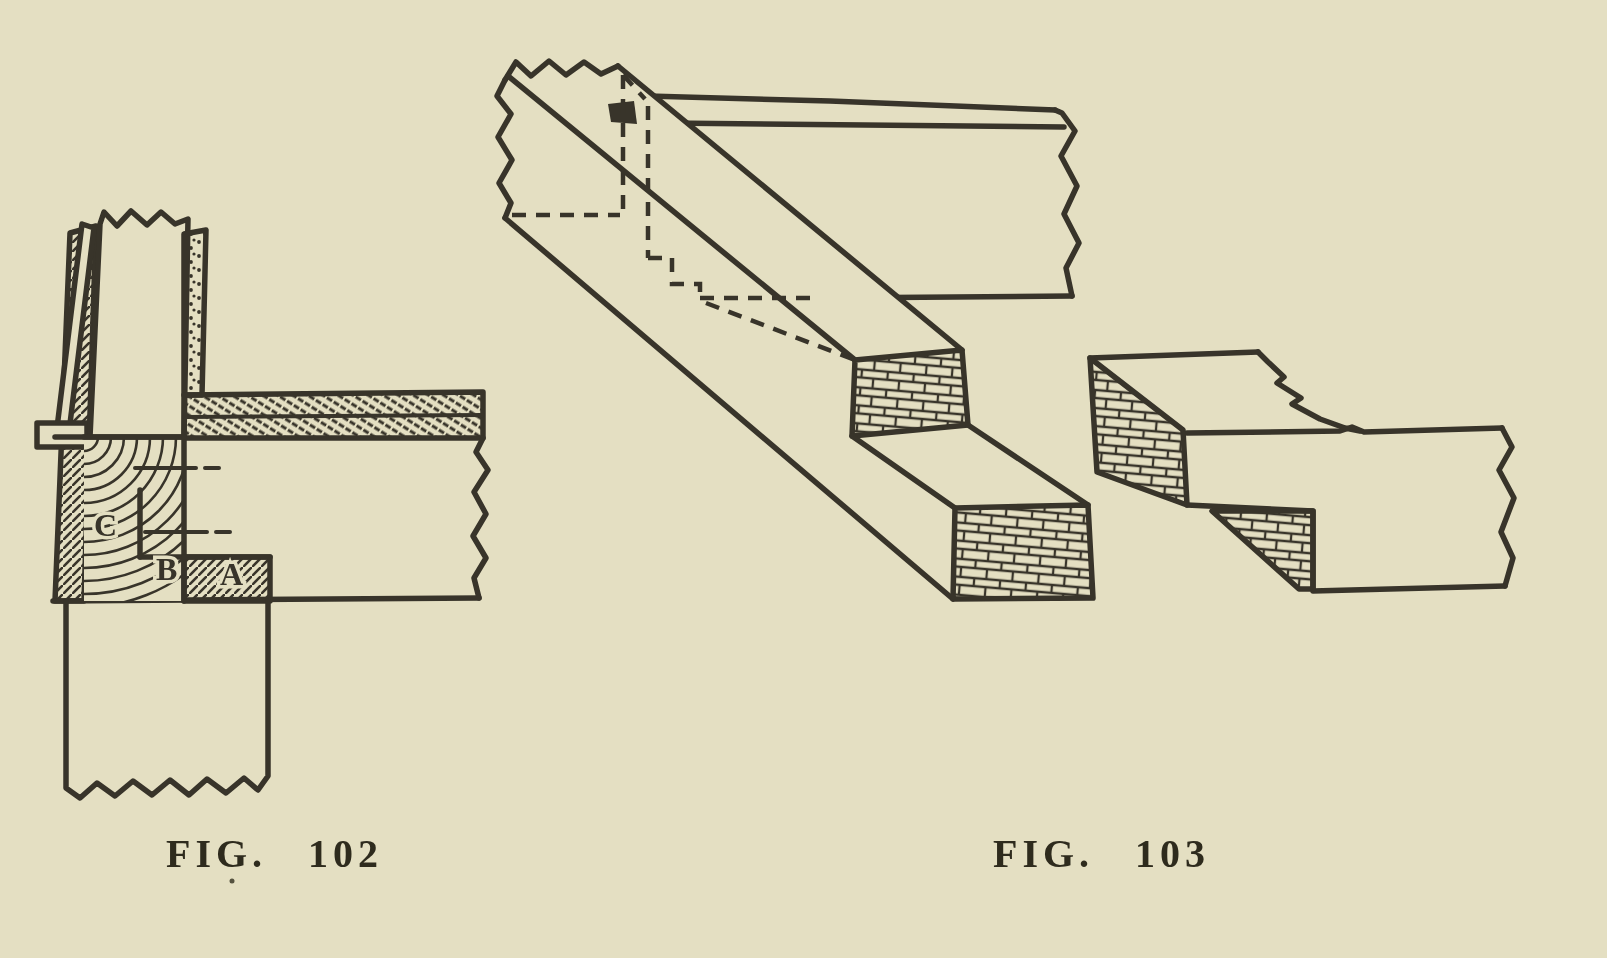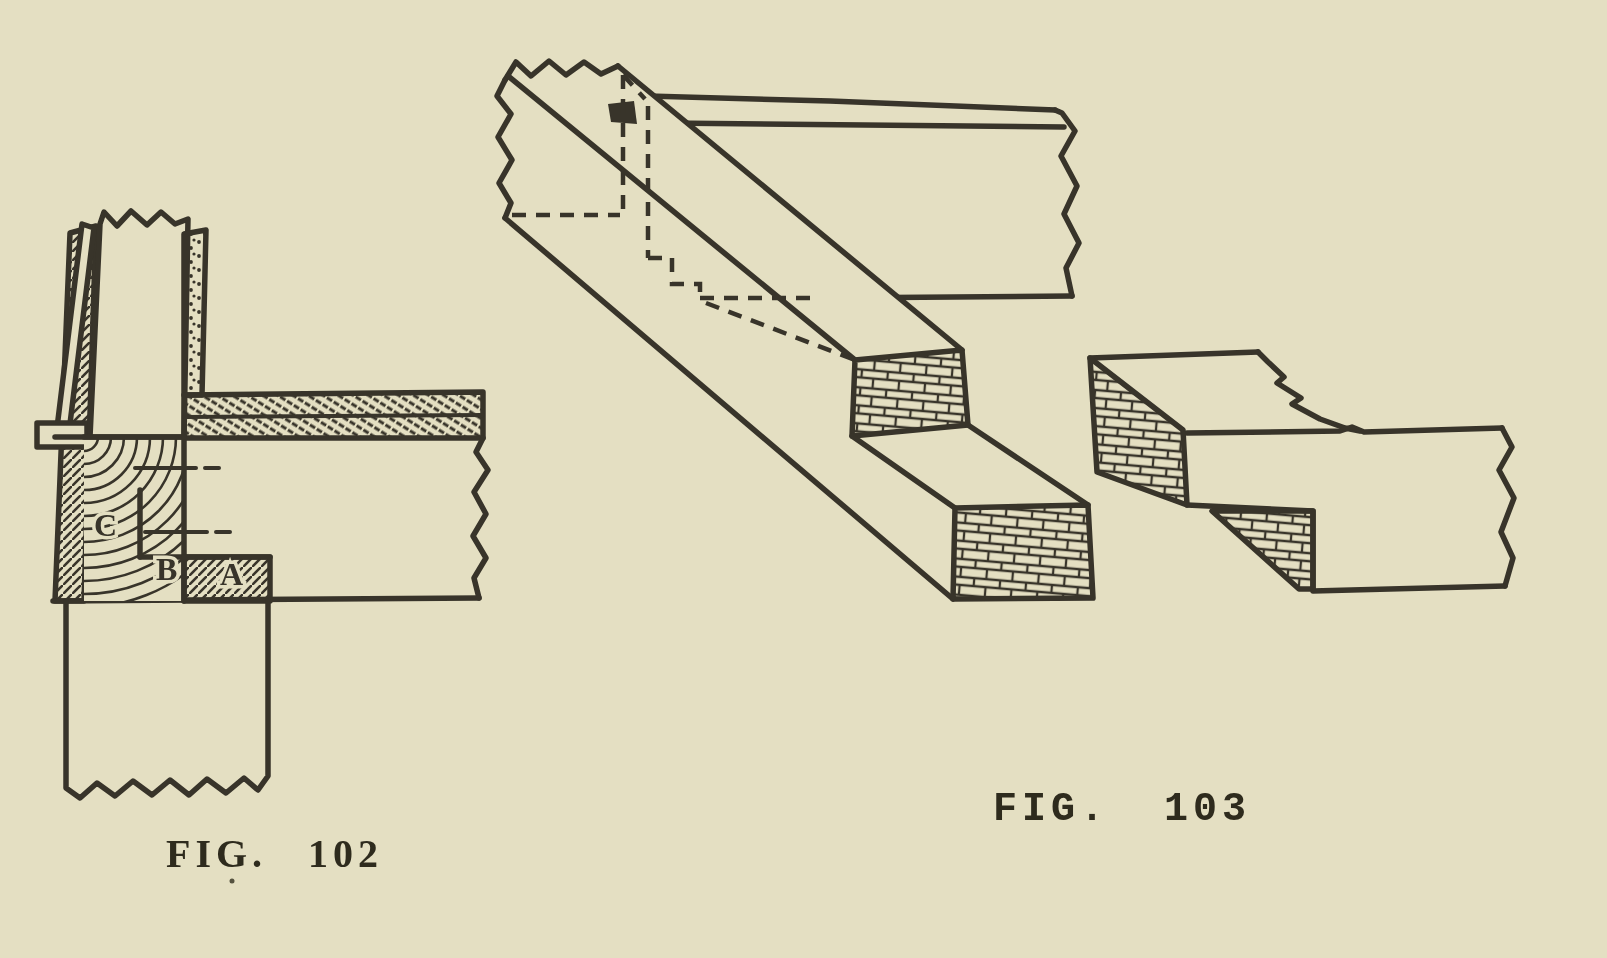--- a/index.html
+++ b/index.html
@@ -19,21 +19,21 @@
     position:absolute;
     color:#2e2b1d;
     font-family:"Liberation Serif", serif;
     font-weight:700;
     font-size:40px;
     letter-spacing:5px;
     word-spacing:26px;
     white-space:nowrap;
   }
   #cap102{left:166px;top:830px;}
-  #cap103{left:993px;top:787px;font-family:Liberation Mono, monospace;}
+  #cap103{left:993px;top:830px;}
 
   
   .ln{stroke:var(--ink);stroke-width:5.5;fill:none;stroke-linecap:round;stroke-linejoin:round;}
   .ln-thin{stroke:var(--ink);stroke-width:4;fill:none;stroke-linecap:round;}
   .dash{stroke:var(--ink);stroke-width:4.5;fill:none;stroke-linecap:butt;stroke-dasharray:14 10;}
   .paperfill{fill:var(--paper);}
   .inkfill{fill:var(--ink);}
   .hatchline{stroke:var(--ink);stroke-width:2.6;}
   .grainarc{stroke:var(--ink);stroke-width:2.6;fill:none;}
   .joint-label{

